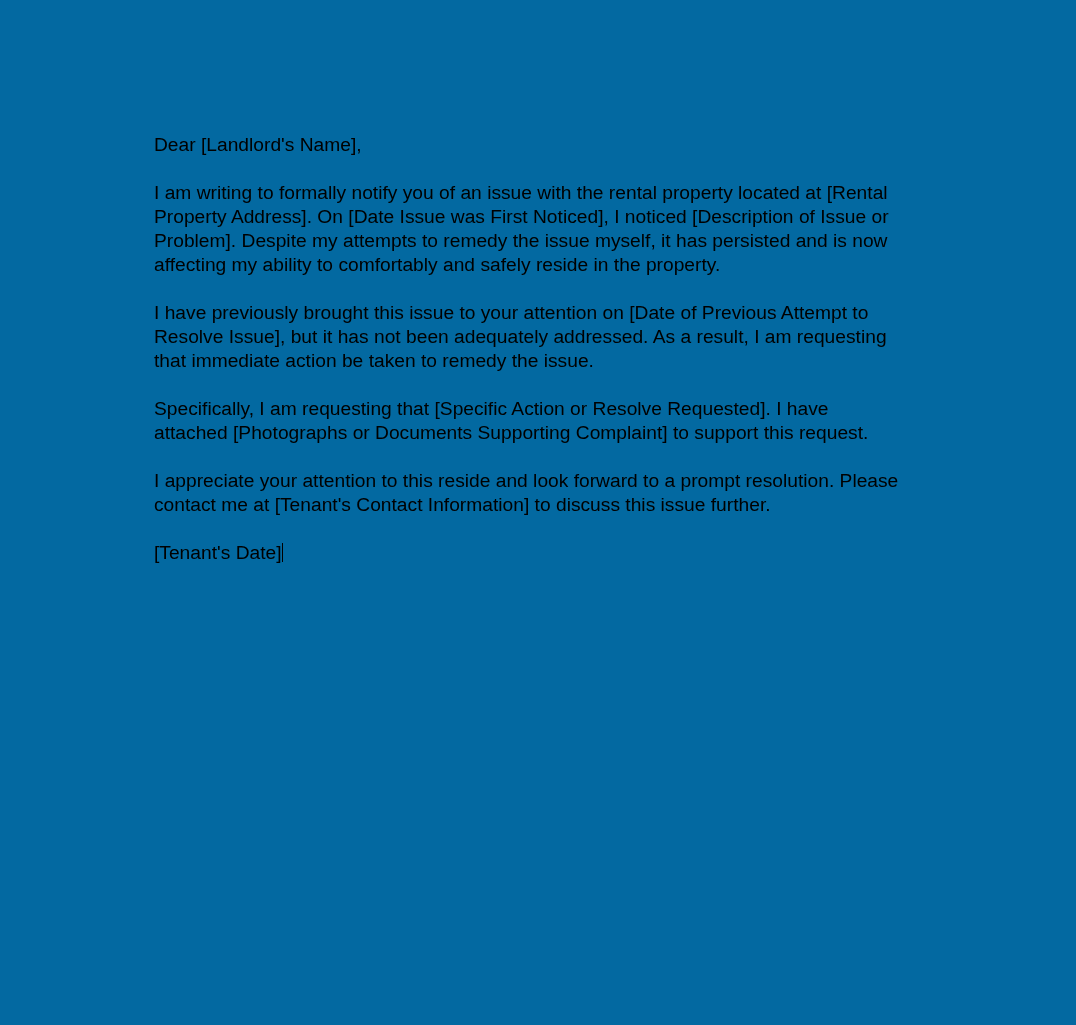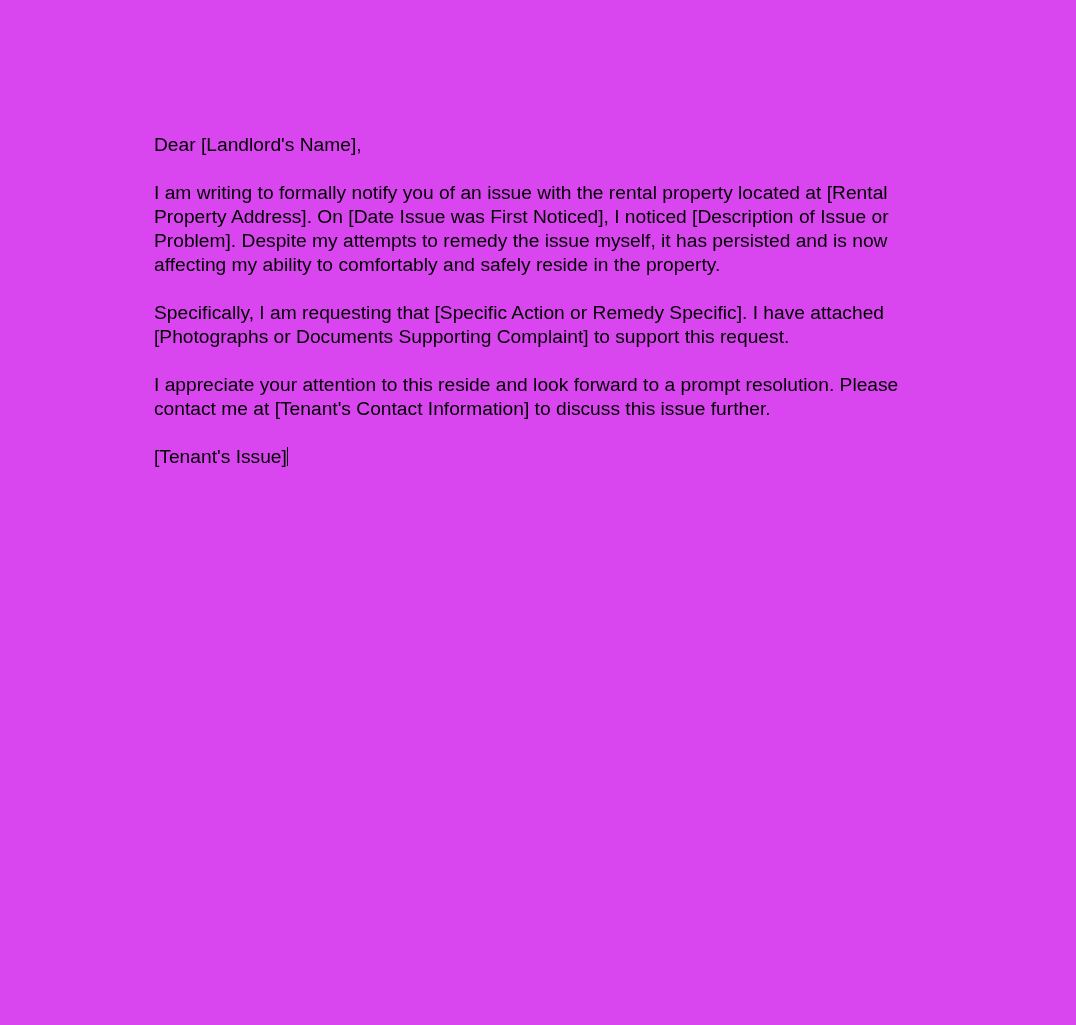--- a/index.html
+++ b/index.html
@@ -14,21 +14,21 @@
     color: #000000;
     overflow: hidden;
     position: relative;
   }
   .page {
     position: absolute;
     left: 0;
     top: 0;
     width: 1076px;
     height: 1025px;
-    background: #d946ef;
+    background: #0369a1;
   }
   .letter-body {
     position: absolute;
     left: 154px;
     top: 133px;
     width: 780px;
     font-size: 19.2px;
     line-height: 24px;
     letter-spacing: 0.01px;
     color: #000000;
@@ -61,22 +61,23 @@
 </head>
 <body>
 
 <div class="page">
   <div class="letter-body">
 
     <p class="para narrow">Dear [Landlord's Name],</p>
 
     <p class="para narrow">I am writing to formally notify you of an issue with the rental property located at [Rental Property Address]. On [Date Issue was First Noticed], I noticed [Description of Issue or Problem]. Despite my attempts to remedy the issue myself, it has persisted and is now affecting my ability to comfortably and safely reside in the property.</p>
 
+    <p class="para wide">I have previously brought this issue to your attention on [Date of Previous Attempt to Resolve Issue], but it has not been adequately addressed. As a result, I am requesting that immediate action be taken to remedy the issue.</p>
 
-    <p class="para narrow">Specifically, I am requesting that [Specific Action or Remedy Specific]. I have attached [Photographs or Documents Supporting Complaint] to support this request.</p>
+    <p class="para narrow">Specifically, I am requesting that [Specific Action or Resolve Requested]. I have attached [Photographs or Documents Supporting Complaint] to support this request.</p>
 
     <p class="para narrow">I appreciate your attention to this reside and look forward to a prompt resolution. Please contact me at [Tenant's Contact Information] to discuss this issue further.</p>
 
 
-    <p class="para narrow"><span>[Tenant's Issue]</span><span class="caret"></span></p>
+    <p class="para narrow"><span>[Tenant's Date]</span><span class="caret"></span></p>
 
   </div>
 </div>
 
 </body></html>

